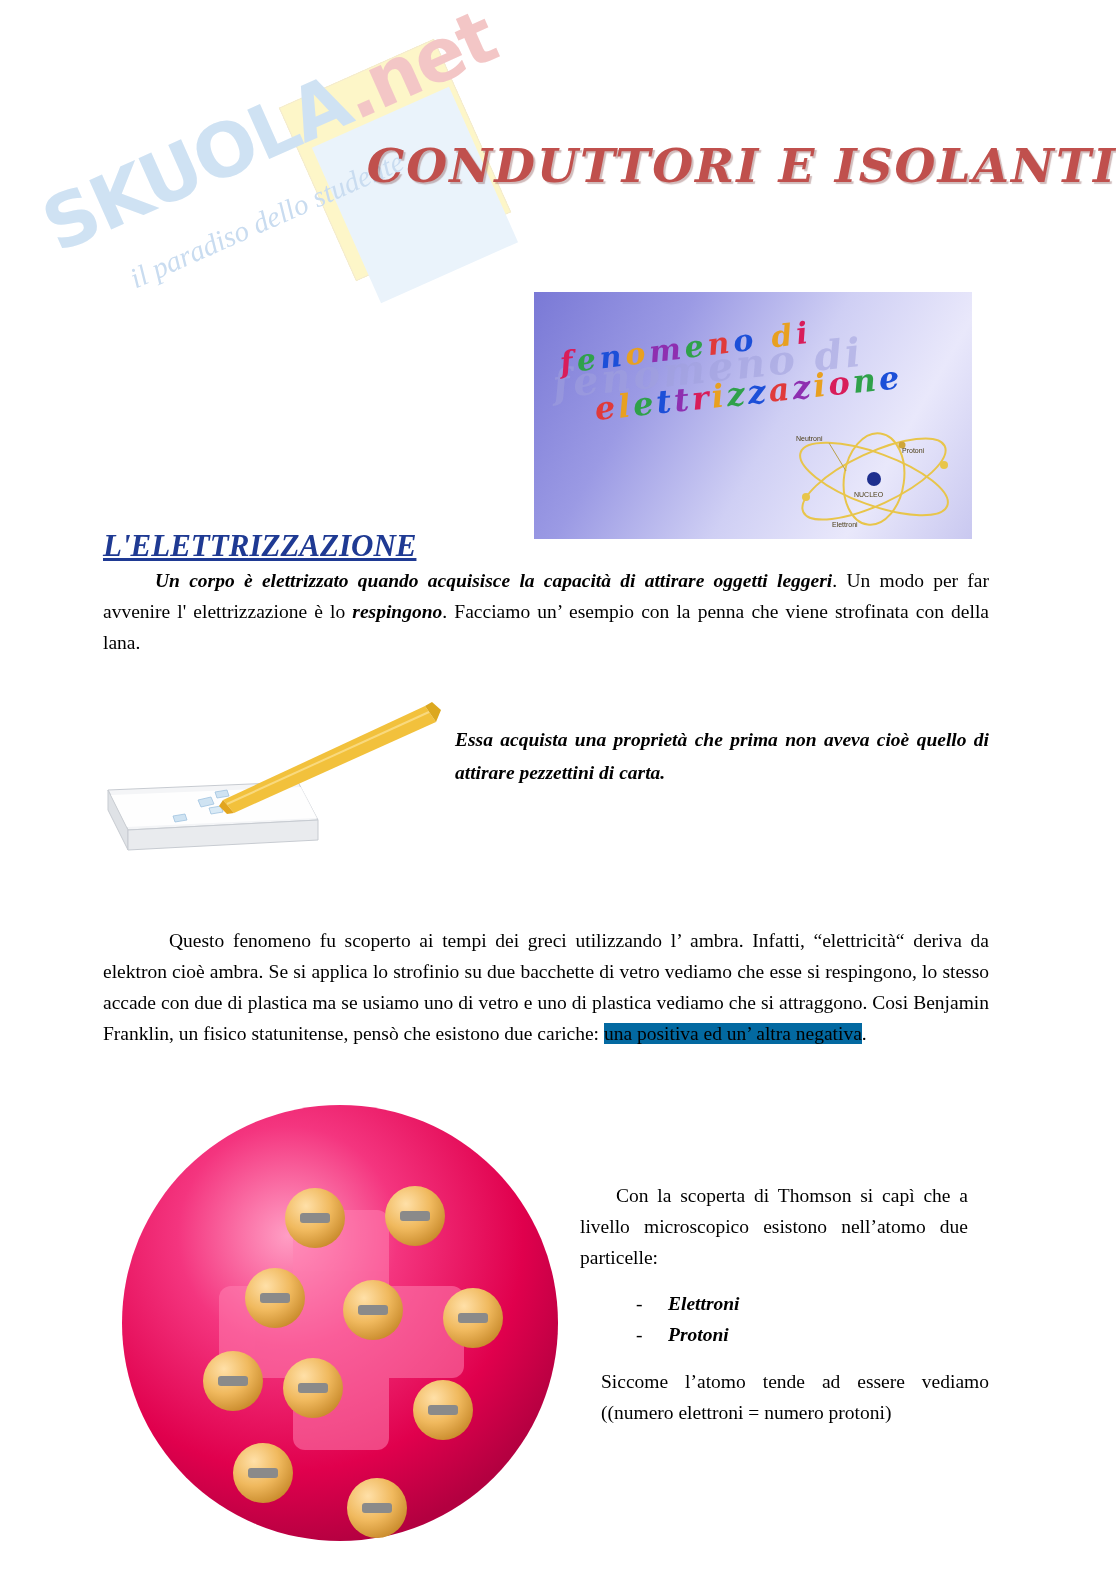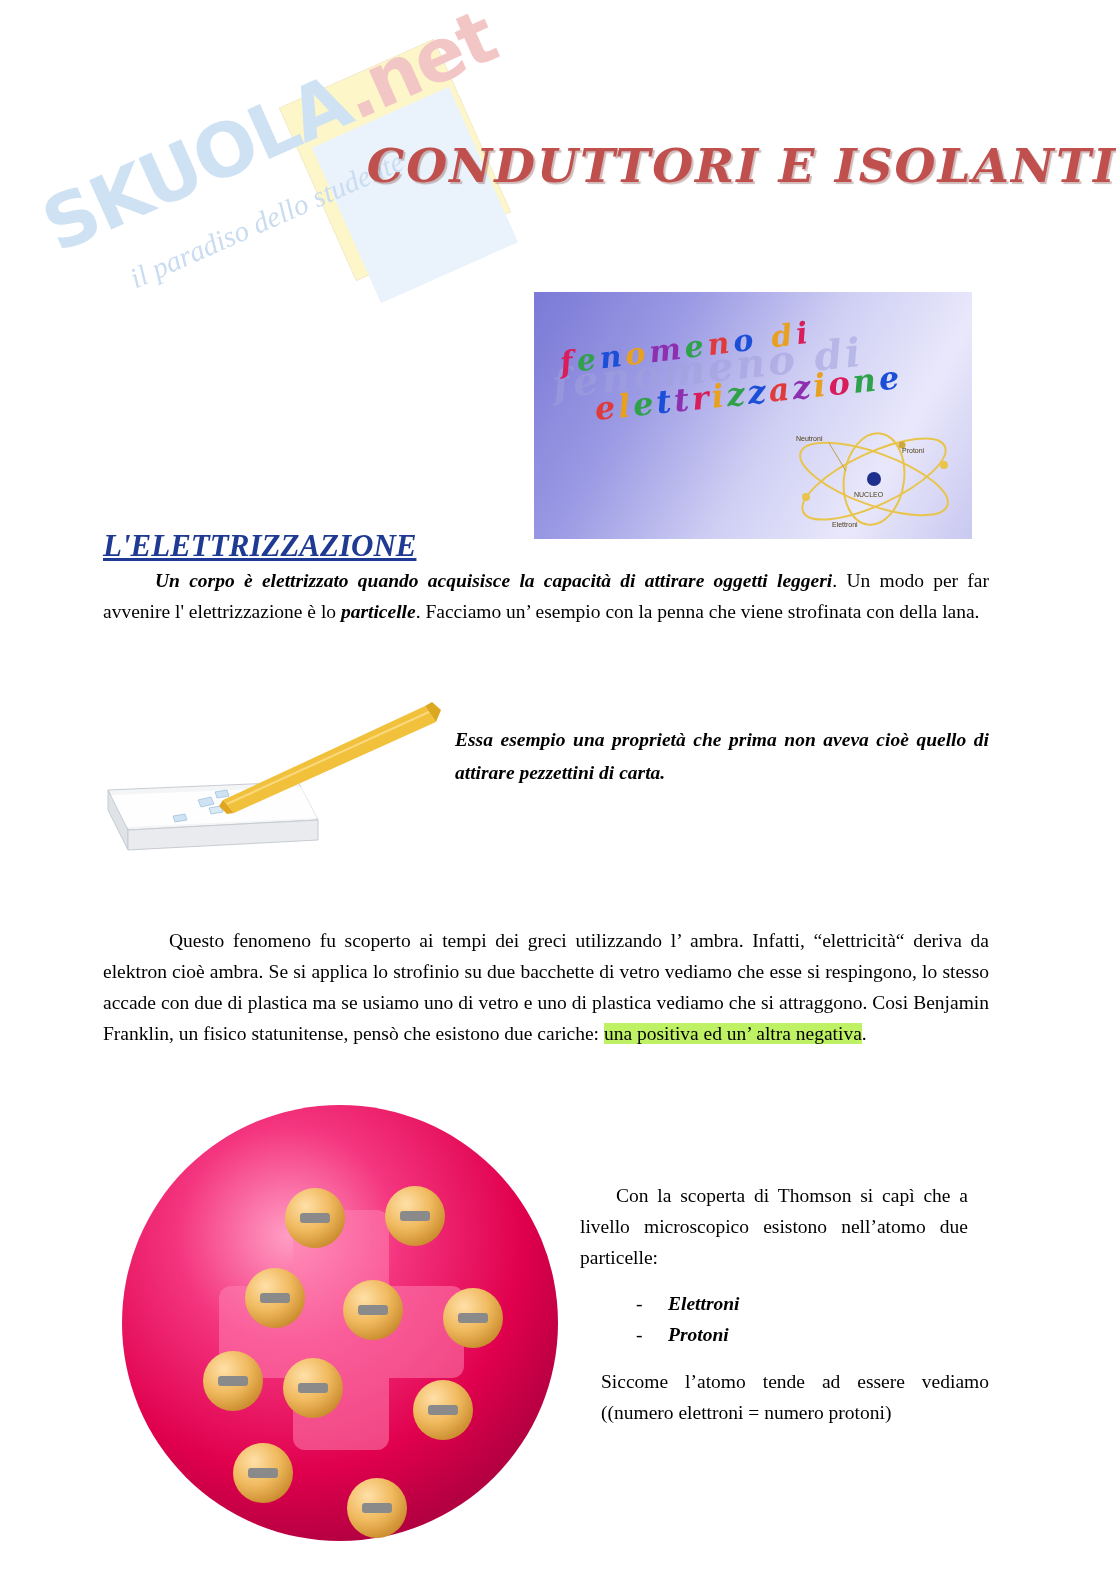--- a/index.html
+++ b/index.html
@@ -203,21 +203,21 @@
     text-align: justify;
     line-height: 33px;
   }
   #para-3 {
     left: 103px;
     top: 925px;
     width: 886px;
     text-indent: 66px;
   }
   .hl {
-    background: #bef264;
+    background: #0369a1;
   }
   #para-4 {
     left: 580px;
     top: 1180px;
     width: 388px;
     text-indent: 36px;
   }
   #list-particelle {
     position: absolute;
     left: 601px;
@@ -301,42 +301,42 @@
     <text class="orb-label" x="118" y="26" font-size="7" fill="#4a3c14">Protoni</text>
     <text class="orb-label" x="70" y="70" font-size="7" fill="#4a3c14">NUCLEO</text>
     <text class="orb-label" x="48" y="100" font-size="7" fill="#4a3c14">Elettroni</text>
     <line x1="45" y1="16" x2="62" y2="44" stroke="#b9a04a" stroke-width="1"></line>
   </svg>
 </div>
 
 <div id="heading-elettrizzazione">L'ELETTRIZZAZIONE</div>
 
 <div class="para" id="para-1">
-  <span class="bi">Un corpo è elettrizzato quando acquisisce la capacità di attirare oggetti leggeri</span><span>. Un modo per far avvenire l' elettrizzazione è lo </span><span class="bi">particelle</span><span>. Facciamo un’ esempio con la penna che viene strofinata con della lana.</span>
+  <span class="bi">Un corpo è elettrizzato quando acquisisce la capacità di attirare oggetti leggeri</span><span>. Un modo per far avvenire l' elettrizzazione è lo </span><span class="bi">respingono</span><span>. Facciamo un’ esempio con la penna che viene strofinata con della lana.</span>
 </div>
 
 <svg id="img-penna" viewBox="0 0 345 195">
 
   <polygon points="5,90 195,82 215,120 25,130" fill="#f4f5f7" stroke="#c7cbd1" stroke-width="1"></polygon>
   <polygon points="5,90 25,130 25,150 5,110" fill="#dfe2e6" stroke="#c7cbd1" stroke-width="1"></polygon>
   <polygon points="25,130 215,120 215,140 25,150" fill="#e9ebee" stroke="#c7cbd1" stroke-width="1"></polygon>
   <polygon points="8,95 198,87 214,118 24,127" fill="#ffffff" opacity="0.85"></polygon>
 
   <polygon points="95,100 108,97 111,104 98,107" fill="#cfe3f2" stroke="#9fc3df" stroke-width="0.8"></polygon>
   <polygon points="112,92 124,90 126,96 114,98" fill="#cfe3f2" stroke="#9fc3df" stroke-width="0.8"></polygon>
   <polygon points="70,116 82,114 84,120 72,122" fill="#cfe3f2" stroke="#9fc3df" stroke-width="0.8"></polygon>
   <polygon points="106,108 118,106 120,112 108,114" fill="#d9eaf6" stroke="#9fc3df" stroke-width="0.8"></polygon>
 
   <polygon points="120,100 322,6 333,22 131,113" fill="#f2c13c"></polygon>
   <polygon points="120,100 131,113 124,114 116,106" fill="#e2a51f"></polygon>
   <polygon points="322,6 333,22 338,10 329,2" fill="#dca81f"></polygon>
   <line x1="124" y1="104" x2="326" y2="12" stroke="#fbe08f" stroke-width="2" opacity="0.8"></line>
 </svg>
 
-<div class="para" id="para-2">Essa esempio una proprietà che prima non aveva cioè quello di attirare pezzettini di carta.</div>
+<div class="para" id="para-2">Essa acquista una proprietà che prima non aveva cioè quello di attirare pezzettini di carta.</div>
 
 <div class="para" id="para-3">
   <span>Questo fenomeno fu scoperto ai tempi dei greci utilizzando l’ ambra. Infatti, “elettricità“ deriva da elektron cioè ambra. Se si applica lo strofinio su due bacchette di vetro vediamo che esse si respingono, lo stesso accade con due di plastica ma se usiamo uno di vetro e uno di plastica vediamo che si attraggono. Cosi Benjamin Franklin, un fisico statunitense, pensò che esistono due cariche: </span><span class="hl">una positiva ed un’ altra negativa</span><span>.</span>
 </div>
 
 <svg id="img-atomo" viewBox="0 0 450 450">
   <defs>
     <radialGradient id="atomGrad" cx="38%" cy="30%" r="72%">
       <stop offset="0%" stop-color="#ff9ec4"></stop>
       <stop offset="35%" stop-color="#f4357f"></stop>

